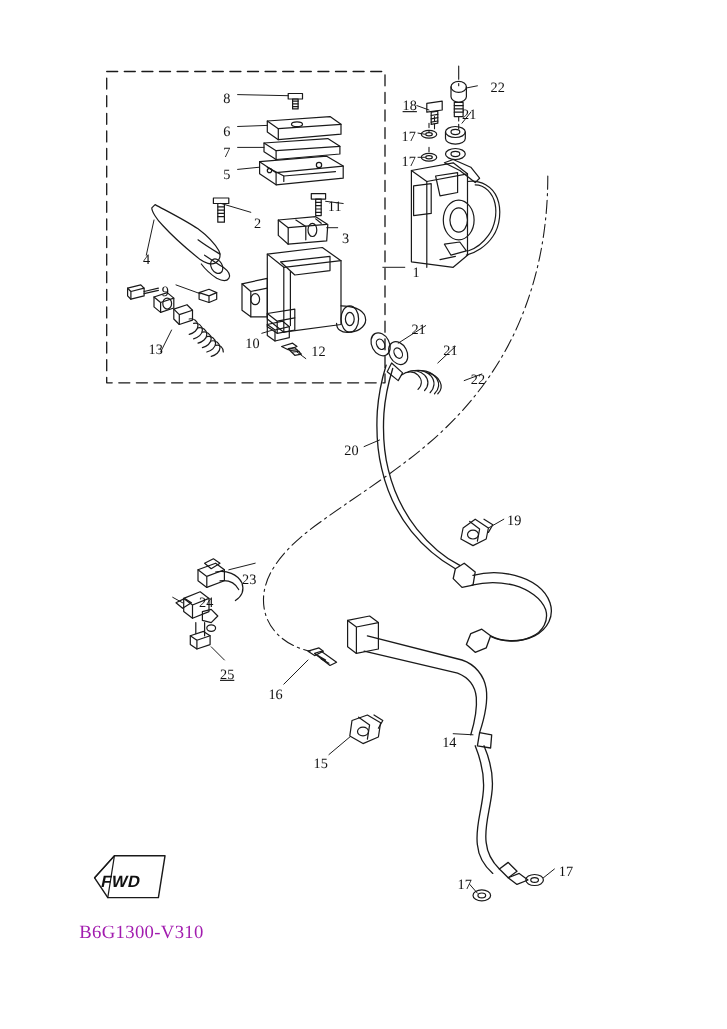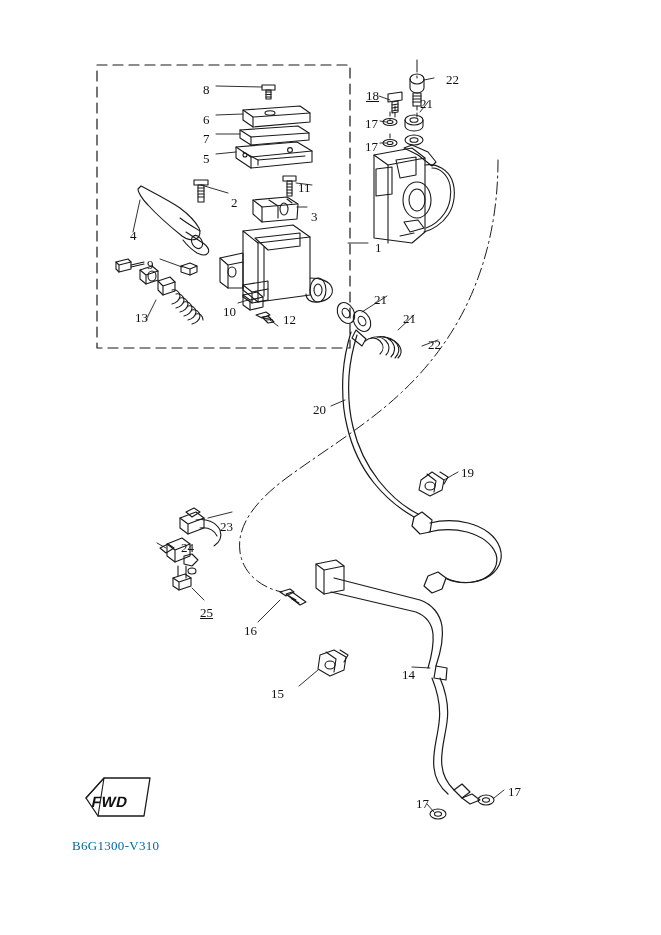--- a/index.html
+++ b/index.html
@@ -31,22 +31,22 @@
     color: #111111;
     line-height: 1;
     white-space: nowrap;
     user-select: none;
   }
   #part-code {
     position: absolute;
     left: 72px;
     top: 838px;
     font-family: "Liberation Serif", serif;
-    font-size: 13px;
-    color: #0369a1;
+    font-size: 17px;
+    color: #a21caf;
     letter-spacing: 0.3px;
   }
   #fwd-label {
     position: absolute;
     left: 80px;
     top: 780px;
     width: 70px;
     height: 42px;
     font-family: "Liberation Sans", sans-serif;
     font-size: 15px;
@@ -374,21 +374,21 @@
       <div class="callout" style="left: 203px; top: 152px;">5</div>
       <div class="callout" style="left: 203px; top: 113px;">6</div>
       <div class="callout" style="left: 203px; top: 132px;">7</div>
       <div class="callout" style="left: 203px; top: 83px;">8</div>
       <div class="callout" style="left: 147px; top: 258px;">9</div>
       <div class="callout" style="left: 223px; top: 305px;">10</div>
       <div class="callout" style="left: 298px; top: 181px;">11</div>
       <div class="callout" style="left: 283px; top: 313px;">12</div>
       <div class="callout" style="left: 135px; top: 311px;">13</div>
       <div class="callout" style="left: 402px; top: 668px;">14</div>
-      <div class="callout" style="left: 271px; top: 687px;">15</div>
+      <div class="callout" style="left: 285px; top: 687px;">15</div>
       <div class="callout" style="left: 244px; top: 624px;">16</div>
       <div class="callout" style="left: 365px; top: 117px;">17</div>
       <div class="callout" style="left: 365px; top: 140px;">17</div>
       <div class="callout" style="left: 416px; top: 797px;">17</div>
       <div class="callout" style="left: 508px; top: 785px;">17</div>
       <div class="callout" style="left: 366px; top: 89px; text-decoration: underline;">18</div>
       <div class="callout" style="left: 461px; top: 466px;">19</div>
       <div class="callout" style="left: 313px; top: 403px;">20</div>
       <div class="callout" style="left: 420px; top: 97px;">21</div>
       <div class="callout" style="left: 374px; top: 293px;">21</div>

